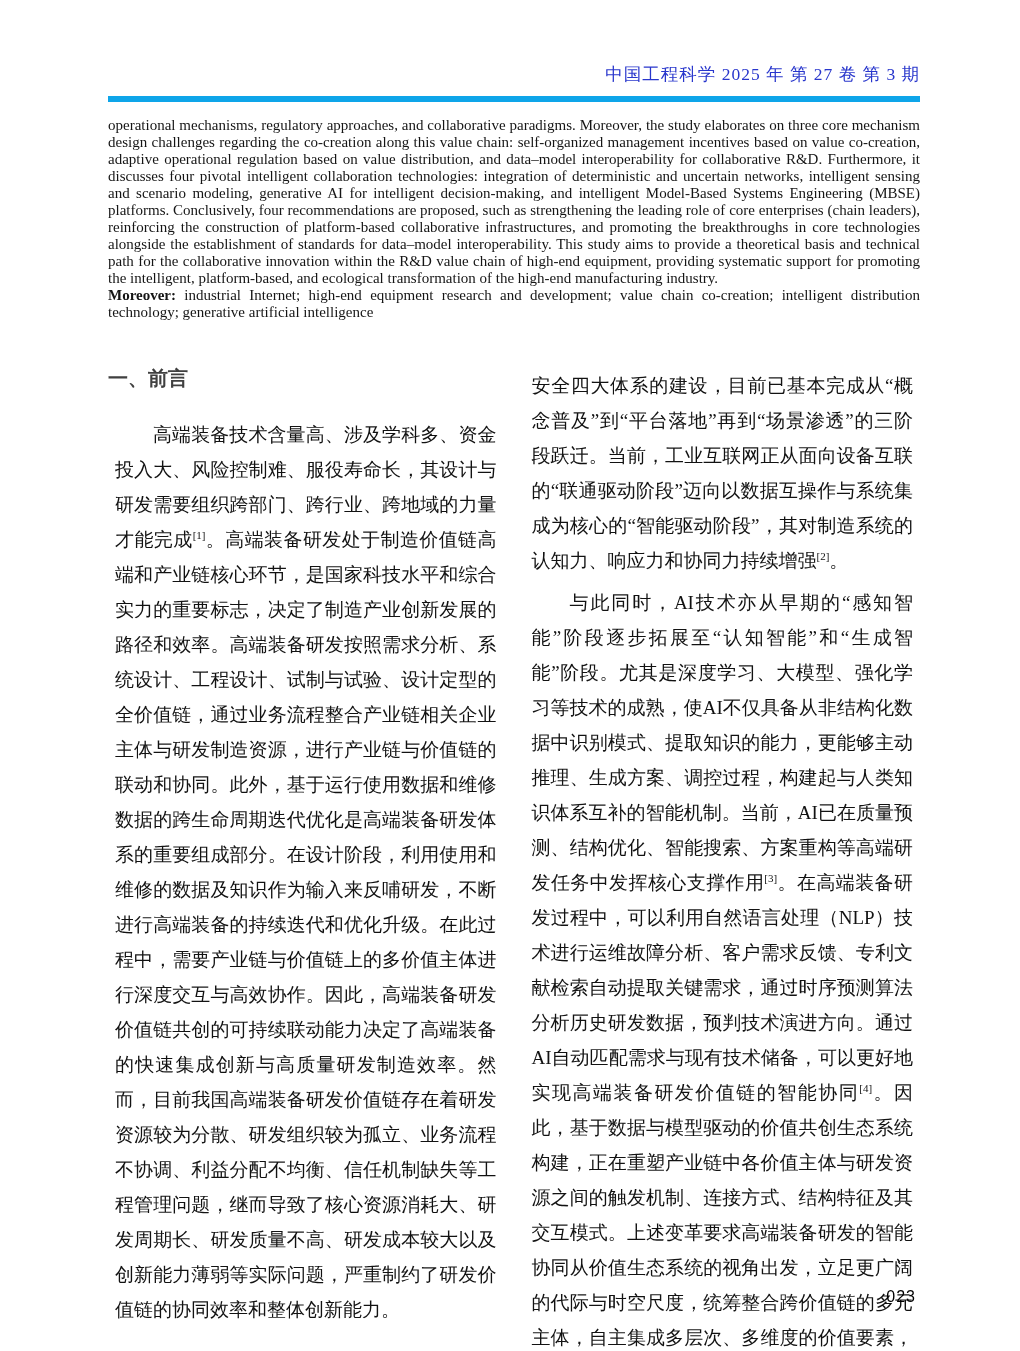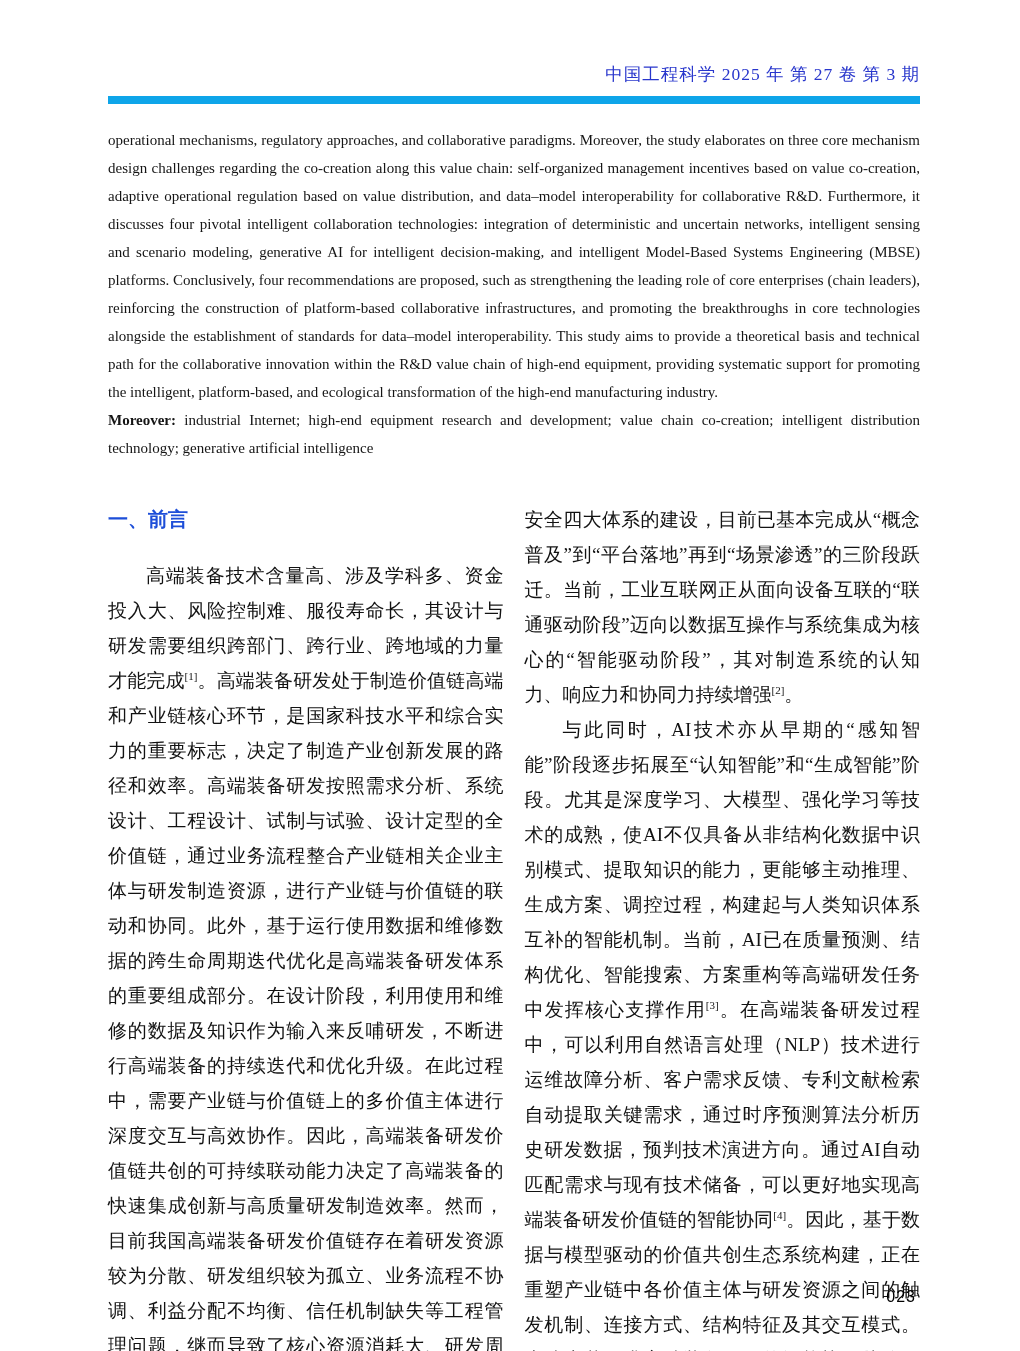--- a/index.html
+++ b/index.html
@@ -11,47 +11,47 @@
     color:#151515;
     font-family:"Liberation Serif","DejaVu Serif",serif;
   }
   .content{position:absolute;left:108px;top:0;width:812px;}
   .journal-header{
     padding:62px 0 10px 0;
     text-align:right;
     color:#2836cc;
     font-size:17.5px;
     font-weight:400;
-    border-bottom:8px solid #0ea5e9;
+    border-bottom:6px solid #0ea5e9;
     letter-spacing:1px;
   }
   .abstract{
-    margin-top:22px;
+    margin-top:15px;
     font-size:15px;
-    line-height:28px;
+    line-height:17px;
     text-align:justify;
   }
   .abstract p{margin:0;}
   .kw-label{font-weight:bold;}
   .columns{
     display:flex;
     gap:21px;
     margin-top:40px;
   }
   .col{flex:1;min-width:0;}
   .section-heading{
     margin:4px 0 26px 0;
-    color:#1d4ed8;
+    color:#404040;
     font-size:20px;
     line-height:26px;
     font-weight:700;
     font-family:"Liberation Sans","DejaVu Sans",sans-serif;
   }
   .zh-para{
-    margin:0;
+    margin:7px;
     font-size:19px;
     line-height:35px;
     text-align:justify;
     color:#121212;
   }
   .zh-para.indent{text-indent:2em;}
   .ref-sup{
     font-size:11px;
     vertical-align:super;
     line-height:0;

